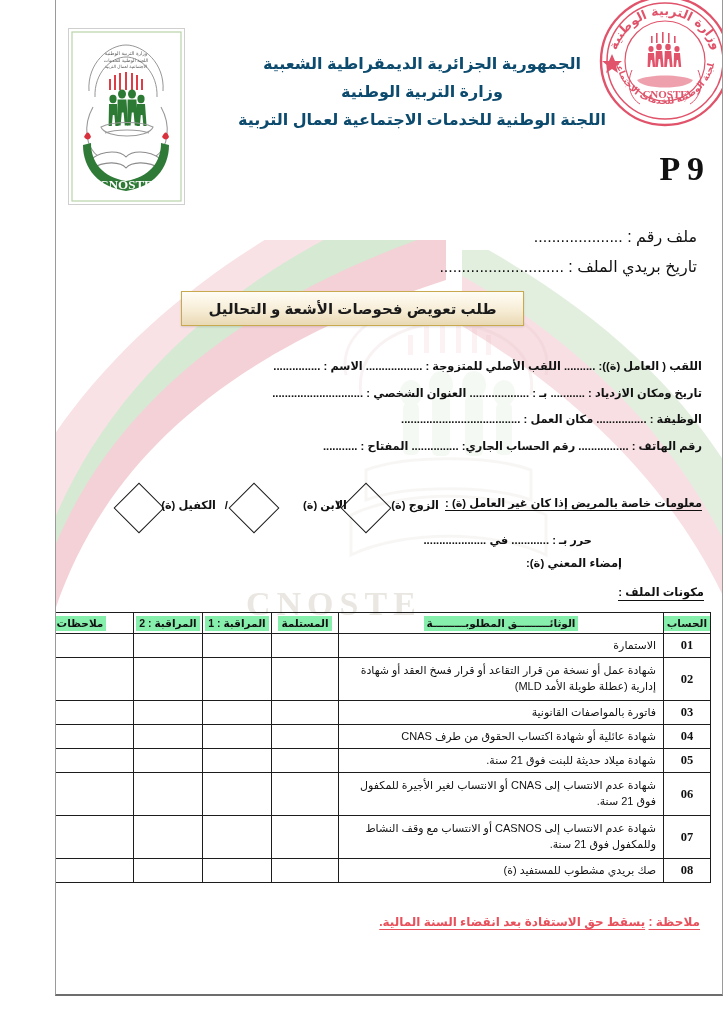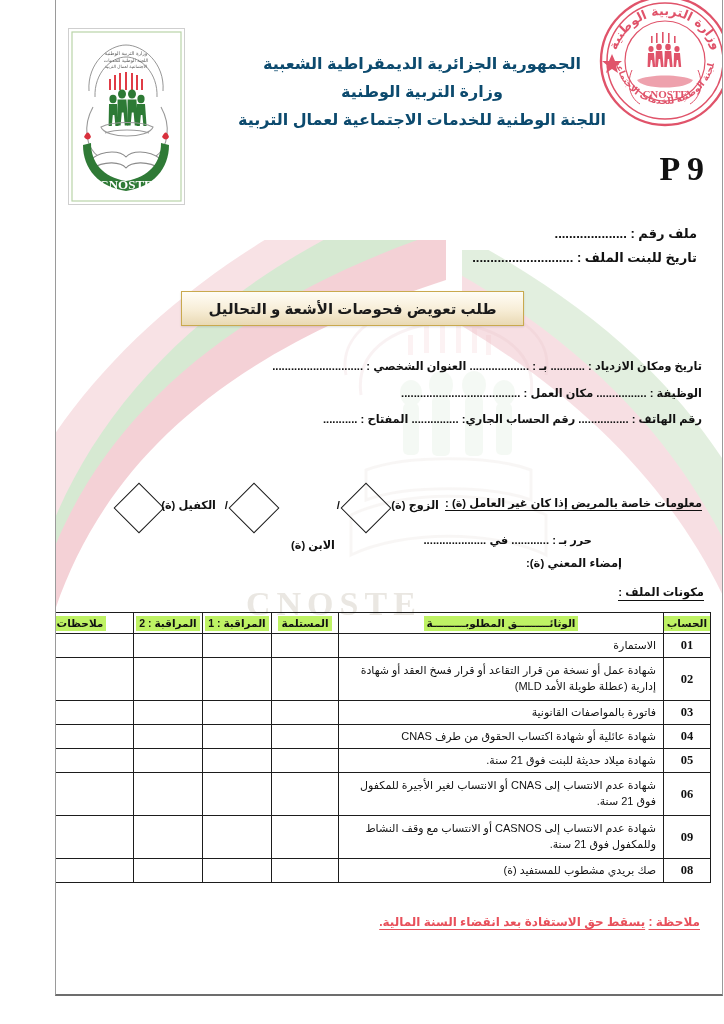--- a/index.html
+++ b/index.html
@@ -58,21 +58,21 @@
     letter-spacing:-.2px;
   }
   .pcode{
     position:absolute;right:18px;top:150px;z-index:3;
     font-family:"Liberation Serif",serif;font-size:34px;font-weight:bold;color:#111;
   }
   
   .filemeta{
     position:absolute;right:25px;top:222px;z-index:3;direction:rtl;text-align:right;
   }
-  .filemeta div{font-size:13px;font-weight:bold;color:#111;line-height:1.85;}
+  .filemeta div{font-size:16px;font-weight:normal;color:#111;line-height:1.85;}
   .dots{letter-spacing:1px;}
   
   .banner{
     position:absolute;left:125px;top:291px;width:341px;height:33px;
     background:linear-gradient(180deg,#fffdf6 0%,#f7edd6 55%,#e9d9b4 100%);
     border:1.5px solid #c9a94e;border-radius:0;z-index:3;
     display:flex;align-items:center;justify-content:center;
     box-shadow:0 1px 2px rgba(0,0,0,.12);
   }
   .banner span{font-size:15px;font-weight:bold;color:#1b1b1b;direction:rtl;}
@@ -113,21 +113,21 @@
     color:#111;z-index:3;direction:rtl;
     border-bottom:1.2px solid #111;padding-bottom:1px;
   }
   
   .tbl-wrap{position:absolute;left:17px;top:612px;width:638px;z-index:3;}
   table{border-collapse:collapse;width:638px;direction:rtl;table-layout:fixed;}
   th,td{border:1px solid #1d1d1d;padding:0;}
   thead th{
     height:20px;font-size:10.5px;font-weight:bold;color:#111;vertical-align:middle;
   }
-  .hl{background:#bef264;display:inline-block;padding:0 3px;line-height:15px;}
+  .hl{background:#86efac;display:inline-block;padding:0 3px;line-height:15px;}
   th.c-num{width:46px;}
   th.c-doc{width:324px;}
   th.c-rec{width:66px;}
   th.c-m1{width:68px;}
   th.c-m2{width:68px;}
   th.c-note{width:106px;}
   td.c-num{
     text-align:center;font-family:"Liberation Serif",serif;font-size:12.5px;
     font-weight:bold;color:#111;vertical-align:middle;
   }
@@ -292,30 +292,38 @@
   </div>
 
   <div class="pcode">P 9</div>
 
   <div class="filemeta">
     <div>
       <span>ملف رقم :</span>
       <span class="dots">....................</span>
     </div>
     <div>
-      <span>تاريخ للبنت الملف :</span>
+      <span>تاريخ بريدي الملف :</span>
       <span class="dots">............................</span>
     </div>
   </div>
 
   <div class="banner">
     <span>طلب تعويض فحوصات الأشعة و التحاليل</span>
   </div>
 
   <div class="form">
+    <div class="frow">
+      <span>اللقب ( العامل (ة)):</span>
+      <span class="ddd">..........</span>
+      <span>اللقب الأصلي للمتزوجة :</span>
+      <span class="ddd">..................</span>
+      <span>الاسم :</span>
+      <span class="ddd">...............</span>
+    </div>
     <div class="frow">
       <span>تاريخ ومكان الازدياد :</span>
       <span class="ddd">...........</span>
       <span>بـ :</span>
       <span class="ddd">...................</span>
       <span>العنوان الشخصي :</span>
       <span class="ddd">.............................</span>
     </div>
     <div class="frow">
       <span>الوظيفة :</span>
@@ -331,21 +339,21 @@
       <span>المفتاح :</span>
       <span class="ddd">...........</span>
     </div>
   </div>
 
   <div class="diamond-row">
     <span class="dm-label">معلومات خاصة بالمريض إذا كان غير العامل (ة) :</span>
     <span class="dm-opt" style="right:263px;">الزوج (ة)</span>
     <span class="dia" style="right:318px;"></span>
     <span class="dm-opt" style="right:362px;">/</span>
-    <span class="dm-opt" style="right:367px;margin-top:40px;">الابن (ة)</span>
+    <span class="dm-opt" style="right:355px;">الابن (ة)</span>
     <span class="dia" style="right:430px;"></span>
     <span class="dm-opt" style="right:474px;">/</span>
     <span class="dm-opt" style="right:486px;">الكفيل (ة)</span>
     <span class="dia" style="right:545px;"></span>
   </div>
 
   <div class="sub-line">
     <span>حرر بـ :</span>
     <span class="ddd">............</span>
     <span>في</span>
@@ -413,21 +421,21 @@
           </tr>
           <tr class="r2">
             <td class="c-num">06</td>
             <td class="c-doc">شهادة عدم الانتساب إلى CNAS أو الانتساب لغير الأجيرة للمكفول فوق 21 سنة.</td>
             <td class="blank"></td>
             <td class="blank"></td>
             <td class="blank"></td>
             <td class="blank"></td>
           </tr>
           <tr class="r2">
-            <td class="c-num">09</td>
+            <td class="c-num">07</td>
             <td class="c-doc">شهادة عدم الانتساب إلى CASNOS أو الانتساب مع وقف النشاط وللمكفول فوق 21 سنة.</td>
             <td class="blank"></td>
             <td class="blank"></td>
             <td class="blank"></td>
             <td class="blank"></td>
           </tr>
           <tr class="r1">
             <td class="c-num">08</td>
             <td class="c-doc">صك بريدي مشطوب للمستفيد (ة)</td>
             <td class="blank"></td>

